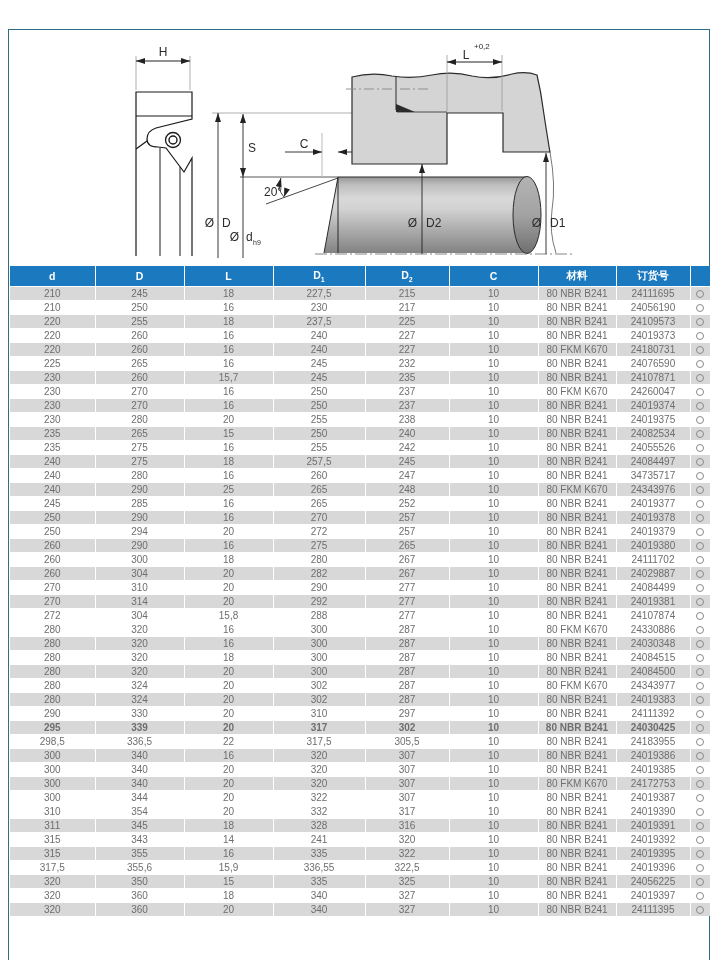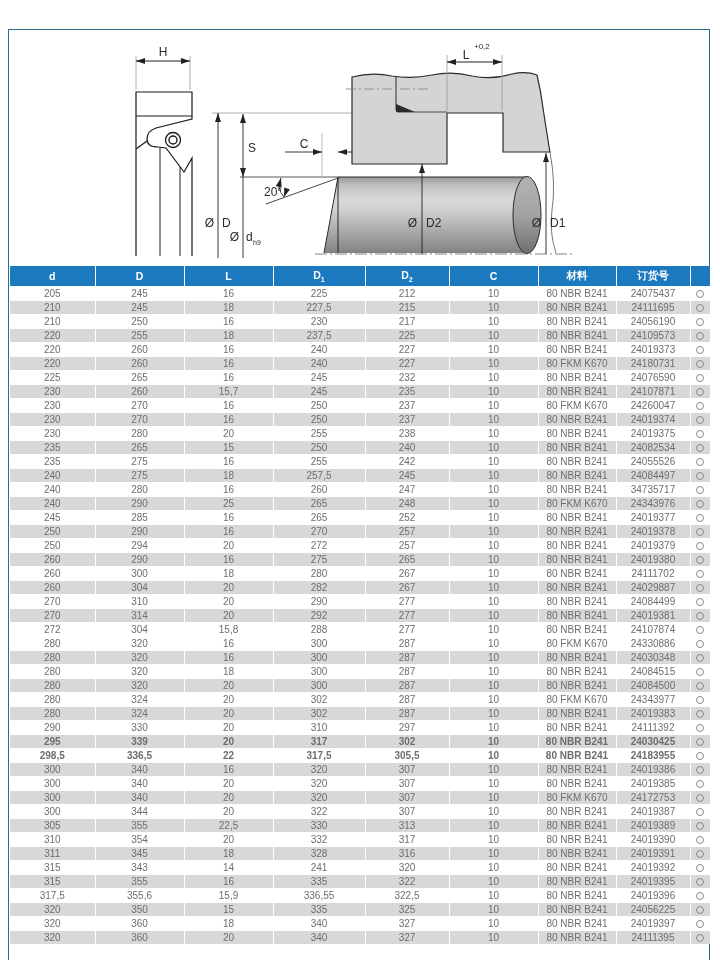--- a/index.html
+++ b/index.html
@@ -185,31 +185,20 @@
       <th><span>L</span></th>
       <th><span>D</span><sub>1</sub></th>
       <th><span>D</span><sub>2</sub></th>
       <th><span>C</span></th>
       <th><span>材料</span></th>
       <th><span>订货号</span></th>
       <th><span></span></th>
     </tr>
   </thead>
   <tbody>
-      <tr style="background: rgb(255, 255, 255);">
-        <td>205</td>
-        <td>245</td>
-        <td>16</td>
-        <td>225</td>
-        <td>212</td>
-        <td>10</td>
-        <td>80 NBR B241</td>
-        <td>24075437</td>
-        <td><span class="ring"></span></td>
-      </tr>
       <tr style="background: rgb(216, 216, 216);">
         <td>210</td>
         <td>245</td>
         <td>18</td>
         <td>227,5</td>
         <td>215</td>
         <td>10</td>
         <td>80 NBR B241</td>
         <td>24111695</td>
         <td><span class="ring"></span></td>
@@ -548,21 +537,21 @@
         <td>295</td>
         <td>339</td>
         <td>20</td>
         <td>317</td>
         <td>302</td>
         <td>10</td>
         <td>80 NBR B241</td>
         <td>24030425</td>
         <td><span class="ring"></span></td>
       </tr>
-      <tr style="background: rgb(255, 255, 255); font-weight: bold;">
+      <tr style="background: rgb(255, 255, 255);">
         <td>298,5</td>
         <td>336,5</td>
         <td>22</td>
         <td>317,5</td>
         <td>305,5</td>
         <td>10</td>
         <td>80 NBR B241</td>
         <td>24183955</td>
         <td><span class="ring"></span></td>
       </tr>
@@ -601,31 +590,20 @@
       </tr>
       <tr style="background: rgb(255, 255, 255);">
         <td>300</td>
         <td>344</td>
         <td>20</td>
         <td>322</td>
         <td>307</td>
         <td>10</td>
         <td>80 NBR B241</td>
         <td>24019387</td>
-        <td><span class="ring"></span></td>
-      </tr>
-      <tr style="background: rgb(216, 216, 216);">
-        <td>305</td>
-        <td>355</td>
-        <td>22,5</td>
-        <td>330</td>
-        <td>313</td>
-        <td>10</td>
-        <td>80 NBR B241</td>
-        <td>24019389</td>
         <td><span class="ring"></span></td>
       </tr>
       <tr style="background: rgb(255, 255, 255);">
         <td>310</td>
         <td>354</td>
         <td>20</td>
         <td>332</td>
         <td>317</td>
         <td>10</td>
         <td>80 NBR B241</td>

